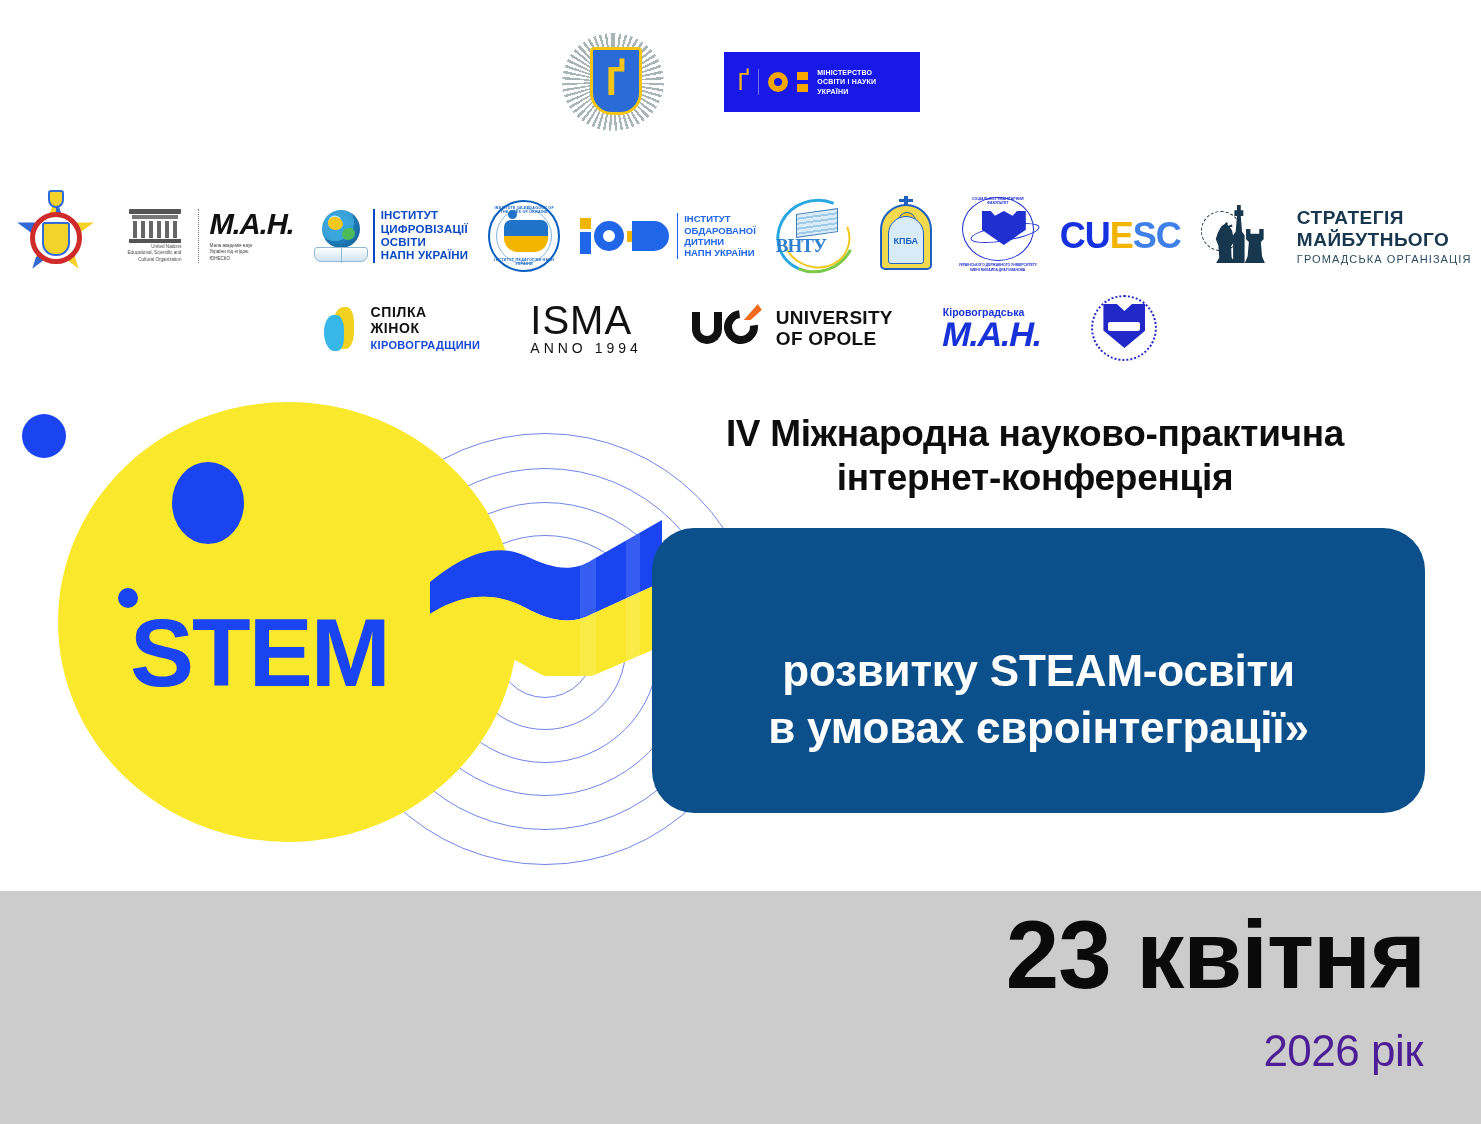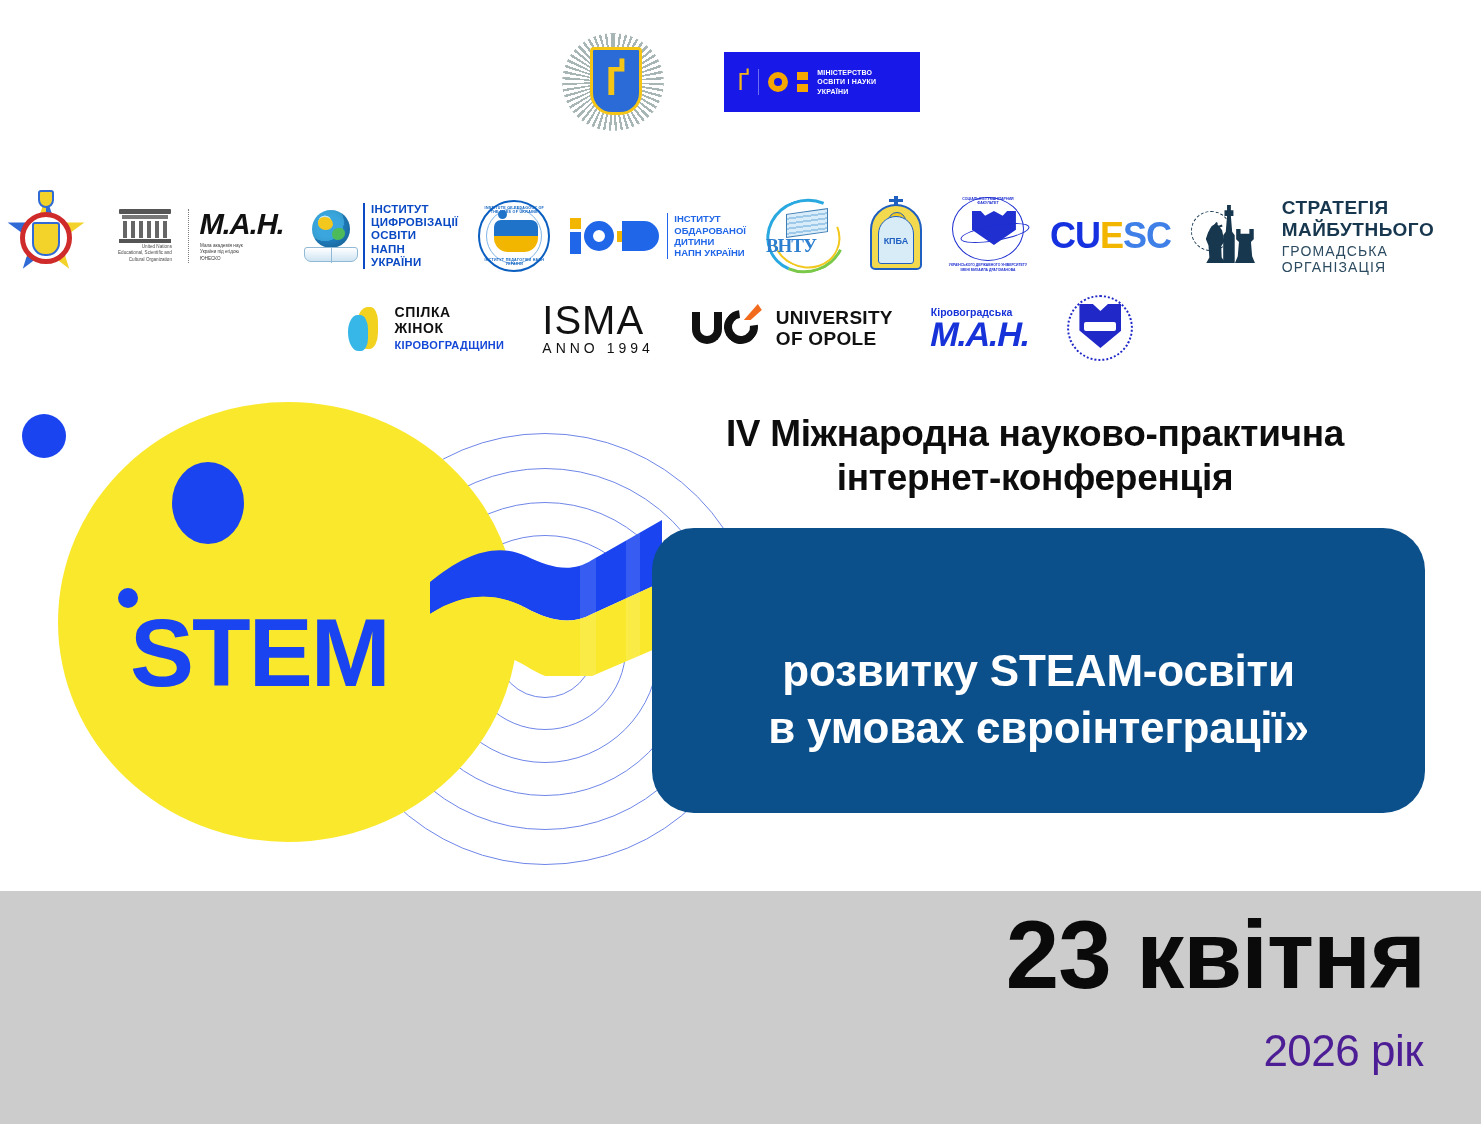--- a/index.html
+++ b/index.html
@@ -11,21 +11,21 @@
     overflow:hidden;
     position:relative;
   }
   .poster{position:relative;width:1481px;height:1124px;background:#fff;overflow:hidden;}
 
   
   .logo-bar{position:absolute;left:0;top:0;width:1481px;}
   .logo-row{display:flex;align-items:center;justify-content:center;}
   .logo-row-1{gap:60px;height:112px;padding-top:26px;}
   .logo-row-2{gap:20px;height:96px;padding-top:50px;}
-  .logo-row-3{gap:38px;height:72px;padding-top:8px;}
+  .logo-row-3{gap:50px;height:72px;padding-top:8px;}
   .logo{display:flex;align-items:center;justify-content:center;position:relative;}
 
   
   .mvs{width:102px;height:98px;position:relative;}
   .mvs .rays{position:absolute;inset:0;border-radius:50%;
     background:repeating-conic-gradient(#a8b5b5 0deg 3deg,#ffffff 3deg 7deg);
     -webkit-mask:radial-gradient(circle, transparent 30%, #000 31%);
     mask:radial-gradient(circle, transparent 30%, #000 31%);}
   .mvs .shield{position:absolute;left:28px;top:14px;width:46px;height:62px;
     background:#2b6bd8;border:3px solid #f5c516;
@@ -154,21 +154,21 @@
     border:1.5px dashed #17374f;box-sizing:border-box;}
   .chess .h1x{position:absolute;left:19px;top:16px;width:2px;height:12px;background:#17374f;transform-origin:bottom;transform:rotate(30deg);}
   .chess .h2x{position:absolute;left:19px;top:24px;width:13px;height:2px;background:#17374f;transform-origin:left;transform:rotate(-20deg);}
   .chess .king{position:absolute;left:30px;top:0;width:16px;height:58px;background:#17374f;
     clip-path:polygon(38% 0,62% 0,62% 9%,78% 9%,78% 19%,62% 19%,70% 46%,86% 52%,86% 100%,14% 100%,14% 52%,30% 46%,38% 19%,22% 19%,22% 9%,38% 9%);}
   .chess .knight{position:absolute;left:14px;top:18px;width:22px;height:40px;background:#17374f;
     clip-path:polygon(30% 8%,52% 0,78% 18%,88% 46%,74% 58%,76% 86%,94% 100%,6% 100%,20% 86%,16% 56%,4% 40%,14% 24%);}
   .chess .rook{position:absolute;left:44px;top:24px;width:20px;height:34px;background:#17374f;
     clip-path:polygon(6% 0,28% 0,28% 14%,72% 14%,72% 0,94% 0,94% 30%,80% 38%,86% 80%,100% 100%,0 100%,14% 80%,20% 38%,6% 30%);}
   .stratwords .l1{font-size:19px;font-weight:bold;color:#17374f;letter-spacing:.5px;line-height:1.12;}
-  .stratwords .l2{font-size:14px;color:#2c4b60;letter-spacing:1.1px;margin-top:3px;}
+  .stratwords .l2{font-size:11px;color:#2c4b60;letter-spacing:1.1px;margin-top:3px;}
 
   
   .spilka{display:flex;align-items:center;gap:7px;}
   .sface{width:40px;height:46px;position:relative;}
   .sface .y{position:absolute;left:8px;top:2px;width:22px;height:42px;background:#f2d21e;
     border-radius:60% 40% 45% 55%;}
   .sface .b{position:absolute;left:0;top:10px;width:20px;height:36px;background:#36b7e8;
     border-radius:55% 45% 40% 60%;}
   .spwords .l1{font-size:14px;font-weight:bold;color:#101010;letter-spacing:.6px;line-height:1.12;}
   .spwords .l2{font-size:11px;font-weight:bold;color:#1648d8;letter-spacing:.3px;margin-top:2px;}

